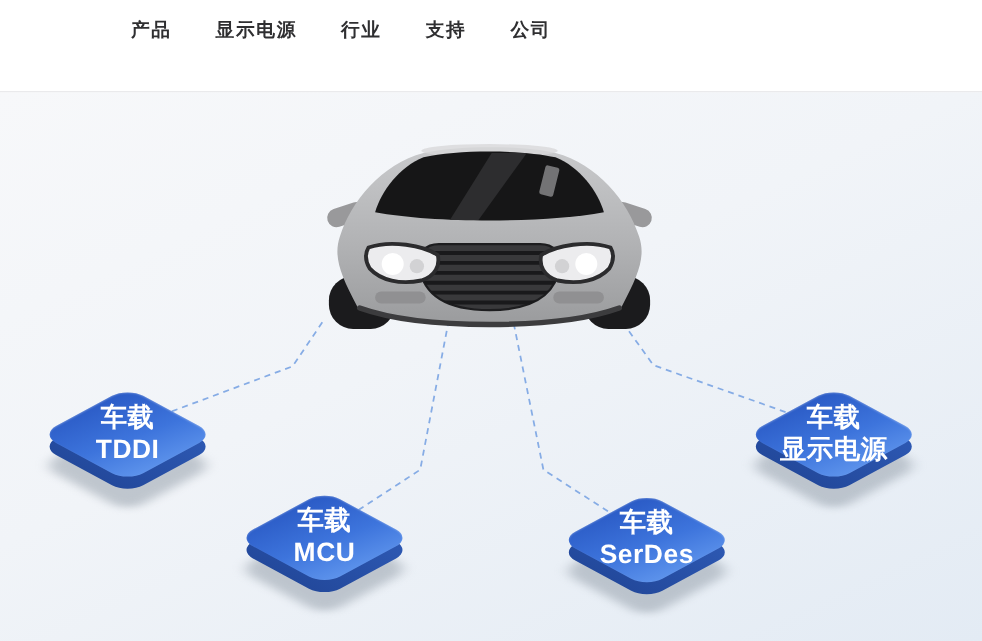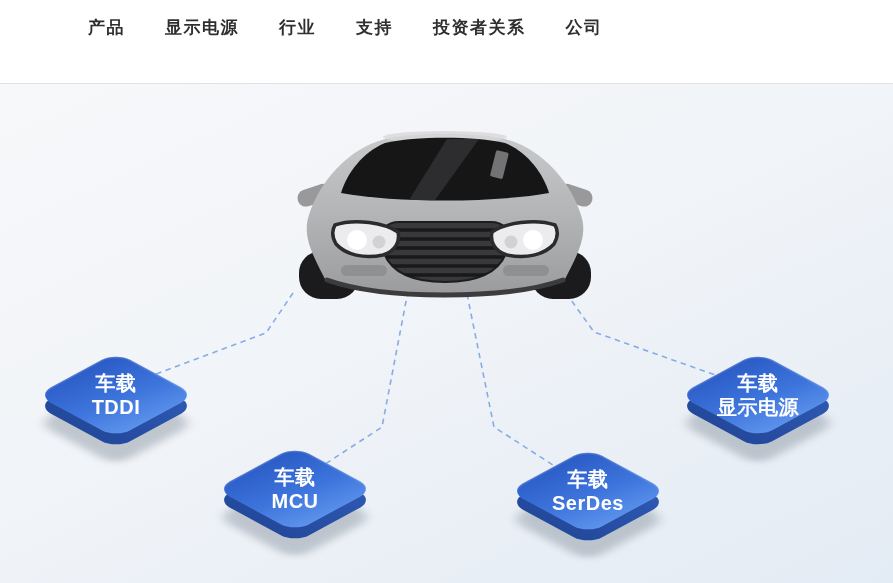--- a/index.html
+++ b/index.html
@@ -6,21 +6,21 @@
   html,body { background:#ffffff; }
   body { font-family:"Liberation Sans","DejaVu Sans",sans-serif; }
   .page { position:relative; width:893px; height:583px; overflow:hidden; background:#fff; }
 
   
   .topbar {
     position:relative; width:100%; height:84px; background:#ffffff;
     border-bottom:1px solid #e2e2e4;
   }
   .nav {
-    display:flex; gap:40px; padding:16px 0 0 88px; align-items:flex-start;
+    display:flex; gap:40px; padding:16px 0 0 119px; align-items:flex-start;
   }
   .nav-item {
     font-size:17px; font-weight:700; letter-spacing:1.5px; color:#2f2f31;
     text-decoration:none; cursor:pointer; white-space:nowrap;
   }
 
   
   .hero {
     position:relative; width:100%; height:499px; overflow:hidden;
     background:linear-gradient(155deg,#f7f8fa 0%,#f1f4f8 45%,#e3ebf4 100%);
@@ -37,39 +37,38 @@
   .chip .shadow { top:15px; background:#97a1ac; filter:blur(6px); opacity:.55; }
   .chip .side   { top:-2px;  background:linear-gradient(180deg,#2d58b2 0%,#23499c 100%); }
   .chip .face   {
     top:-13px;
     background:linear-gradient(100deg,#2a5ac5 0%,#3d74dc 55%,#5e94ec 100%);
     box-shadow:inset 1px 1px 2px rgba(255,255,255,.28);
   }
   .chip .label {
     position:absolute; inset:0; z-index:4; display:flex; flex-direction:column;
     align-items:center; justify-content:center; color:#ffffff; font-weight:700;
-    font-size:20px; line-height:1.2; letter-spacing:.5px; text-align:center;
+    font-size:24px; line-height:1.2; letter-spacing:.5px; text-align:center;
   }
   #chip-tddi          { left:36px;  top:268px; }
   #chip-mcu           { left:215px; top:362px; }
   #chip-serdes        { left:508px; top:364px; }
   #chip-display-power { left:678px; top:268px; }
 </style>
 </head>
 <body>
 
 <div class="page">
 
   <header class="topbar">
     <nav class="nav">
       <a class="nav-item">产品</a>
       <a class="nav-item">显示电源</a>
       <a class="nav-item">行业</a>
       <a class="nav-item">支持</a>
-      <a class="nav-item">投资者关系</a>
       <a class="nav-item">公司</a>
     </nav>
   </header>
 
   <section class="hero">
 
     <svg class="connectors" width="893" height="499" viewBox="0 0 893 499">
       <g fill="none" stroke="#86ace5" stroke-width="1.6" stroke-dasharray="5.5 4.5" stroke-linejoin="round">
         <polyline points="293,209 266,249 140,296"></polyline>
         <polyline points="408,207 382,343 310,390"></polyline>

